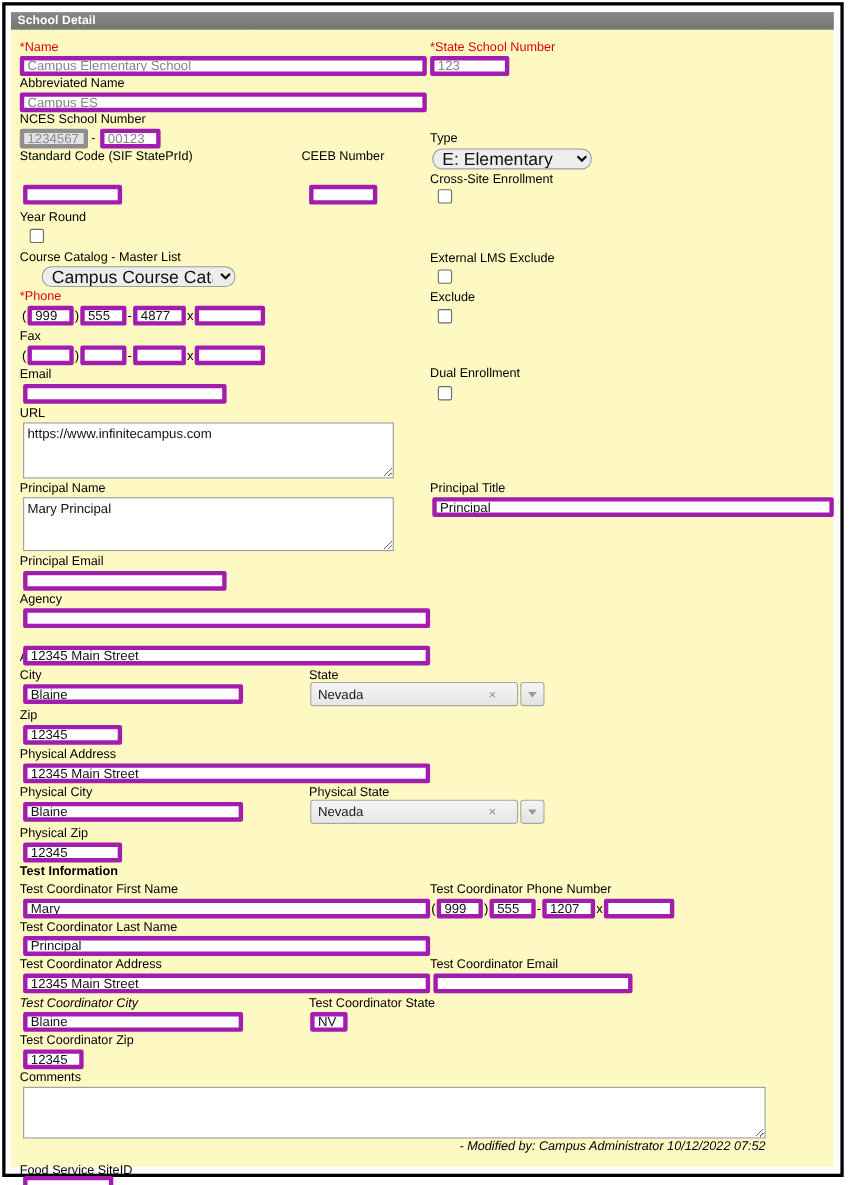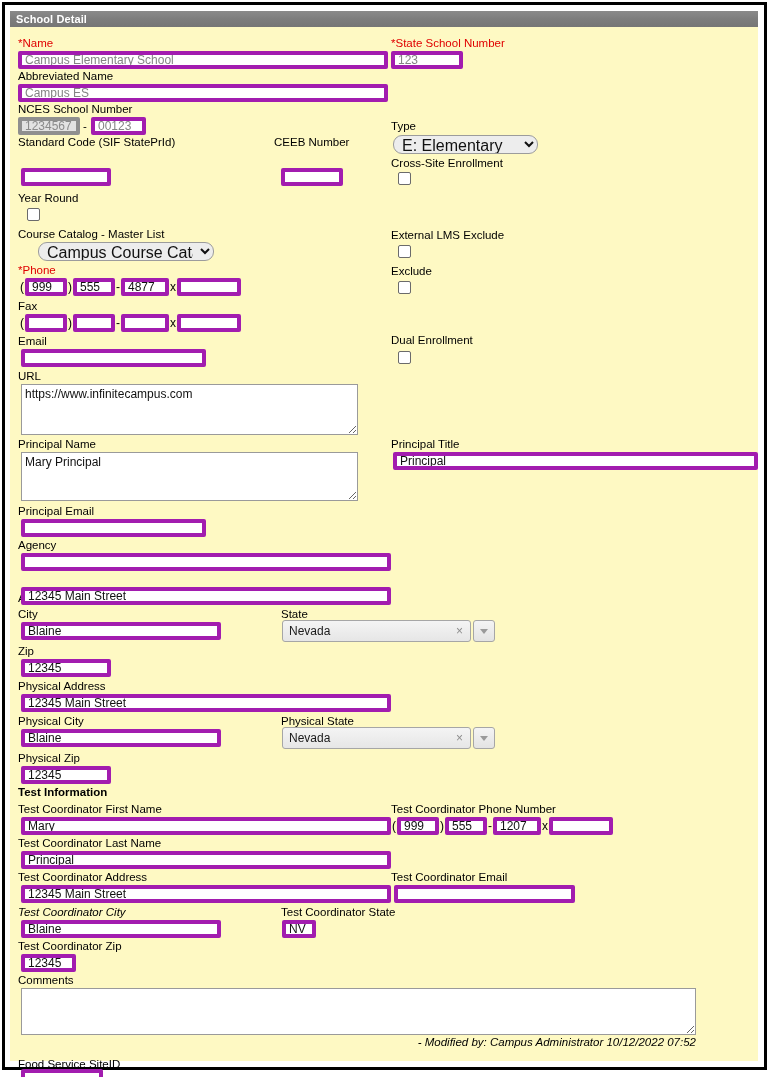--- a/index.html
+++ b/index.html
@@ -145,21 +145,21 @@
     align-items: stretch;
     height: 22px;
   }
   .combo .field {
     flex: 1 1 auto;
     background: linear-gradient(to bottom,#f4f4f4 0%, #e6e6e6 100%);
     border: 1px solid #a6a6a6;
     border-radius: 3px;
     display: flex;
     align-items: center;
-    padding: 0 4px 0 6px;
+    padding: 0 16px 0 6px;
     box-sizing: border-box;
   }
   .combo .val {
     flex: 1 1 auto;
     font-size: 12px;
     color: #1a1a1a;
   }
   .combo .clear {
     font-size: 12px;
     color: #8d8d8d;

